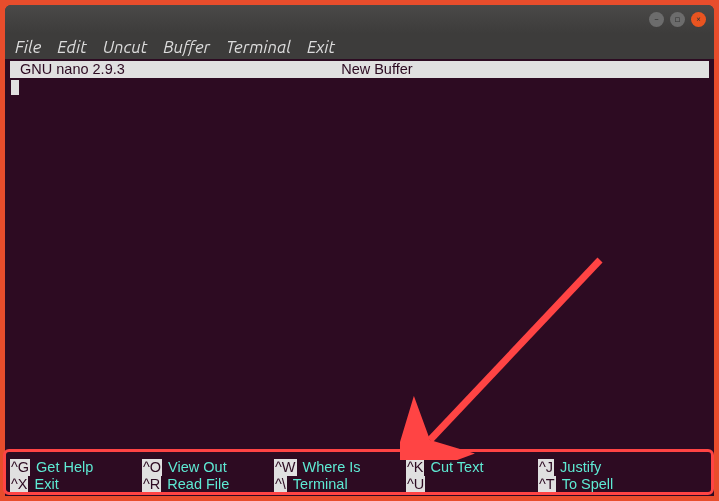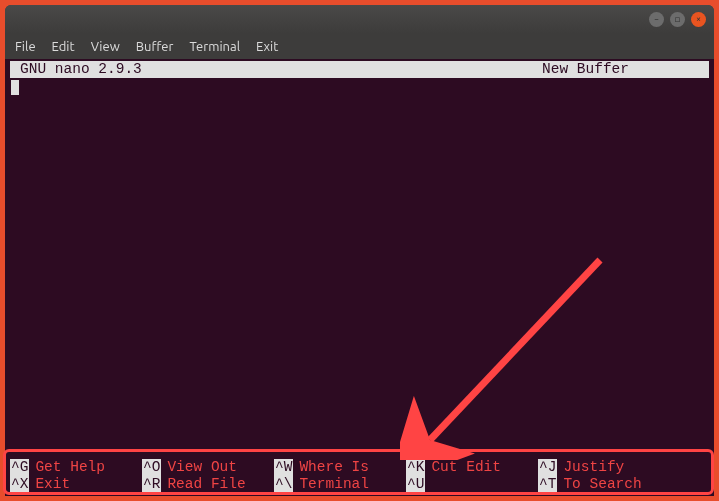--- a/index.html
+++ b/index.html
@@ -52,44 +52,45 @@
     .wbtn.max { background: #6c6c6c; }
     .wbtn.close { background: #e95420; }
     .menubar {
       height: 26px;
       background: #3d3c3b;
       display: flex;
       align-items: center;
       padding: 0 10px;
       gap: 16px;
       font-family: Ubuntu, sans-serif;
-      font-size: 13px;
+      font-size: 17px;
       color: #dcdcdc;
+      font-style: italic;
     }
     .menubar span { cursor: pointer; }
     .terminal {
       background: #2d0b22;
       width: 100%;
       height: calc(100% - 54px);
       padding: 2px 5px;
       font-size: 14.5px;
       line-height: 17px;
       color: #e0e0e0;
       position: relative;
-      font-family: Liberation Mono, monospace;
+      font-family: Liberation Sans, sans-serif;
     }
     .header-line {
       background: #e0e0e0;
       color: #2d0b22;
       display: flex;
       white-space: pre;
       height: 17px;
     }
     .header-left { flex: 0 0 auto; padding-left: 10px; }
-    .header-center { flex: 1; text-align: right; }
+    .header-center { flex: 1; text-align: center; }
     .header-right { flex: 0 0 80px; }
     .editor-area {
       height: calc(100% - 54px);
       position: relative;
     }
     .cursor {
       display: inline-block;
       width: 8px;
       height: 15px;
       background: #e0e0e0;
@@ -111,21 +112,21 @@
       display: flex;
       width: 132px;
     }
     .sc-key {
       background: #e0e0e0;
       color: #2d0b22;
       padding: 0 1px;
       font-weight: normal;
     }
     .sc-label {
-      color: #ef4444;
+      color: #5eead4;
       padding-left: 6px;
     }
     .annotation-box {
       position: absolute;
       border: 3px solid #ff4444;
       border-radius: 6px;
       pointer-events: none;
     }
     .arrow-svg {
       position: absolute;
@@ -140,48 +141,48 @@
     <span class="window-title"></span>
     <div class="window-controls">
       <div class="wbtn min">–</div>
       <div class="wbtn max">◻</div>
       <div class="wbtn close">×</div>
     </div>
   </div>
   <div class="menubar">
     <span>File</span>
     <span>Edit</span>
-    <span>View</span>
+    <span>Uncut</span>
     <span>Buffer</span>
     <span>Terminal</span>
     <span>Exit</span>
   </div>
   <div class="terminal">
     <div class="header-line">
       <span class="header-left">GNU nano 2.9.3</span>
       <span class="header-center">New Buffer</span>
       <span class="header-right"></span>
     </div>
     <div class="editor-area">
       <span class="cursor"></span>
     </div>
     <div class="shortcuts">
       <div class="shortcut-row">
         <div class="sc"><span class="sc-key">^G</span><span class="sc-label">Get Help</span></div>
         <div class="sc"><span class="sc-key">^O</span><span class="sc-label">View Out</span></div>
         <div class="sc"><span class="sc-key">^W</span><span class="sc-label">Where Is</span></div>
-        <div class="sc"><span class="sc-key">^K</span><span class="sc-label">Cut Edit</span></div>
+        <div class="sc"><span class="sc-key">^K</span><span class="sc-label">Cut Text</span></div>
         <div class="sc"><span class="sc-key">^J</span><span class="sc-label">Justify</span></div>
       </div>
       <div class="shortcut-row">
         <div class="sc"><span class="sc-key">^X</span><span class="sc-label">Exit</span></div>
         <div class="sc"><span class="sc-key">^R</span><span class="sc-label">Read File</span></div>
         <div class="sc"><span class="sc-key">^\</span><span class="sc-label">Terminal</span></div>
         <div class="sc"><span class="sc-key">^U</span></div>
-        <div class="sc"><span class="sc-key">^T</span><span class="sc-label">To Search</span></div>
+        <div class="sc"><span class="sc-key">^T</span><span class="sc-label">To Spell</span></div>
       </div>
     </div>
   </div>
 </div>
 
 <div class="annotation-box" style="left:3px; top:449px; width:711px; height:46px;"></div>
 
 <svg class="arrow-svg" style="left:400px; top:250px; width:220px; height:210px;" viewBox="0 0 220 210">
   <defs>
     <marker id="ah" markerWidth="12" markerHeight="12" refX="3" refY="6" orient="auto">

